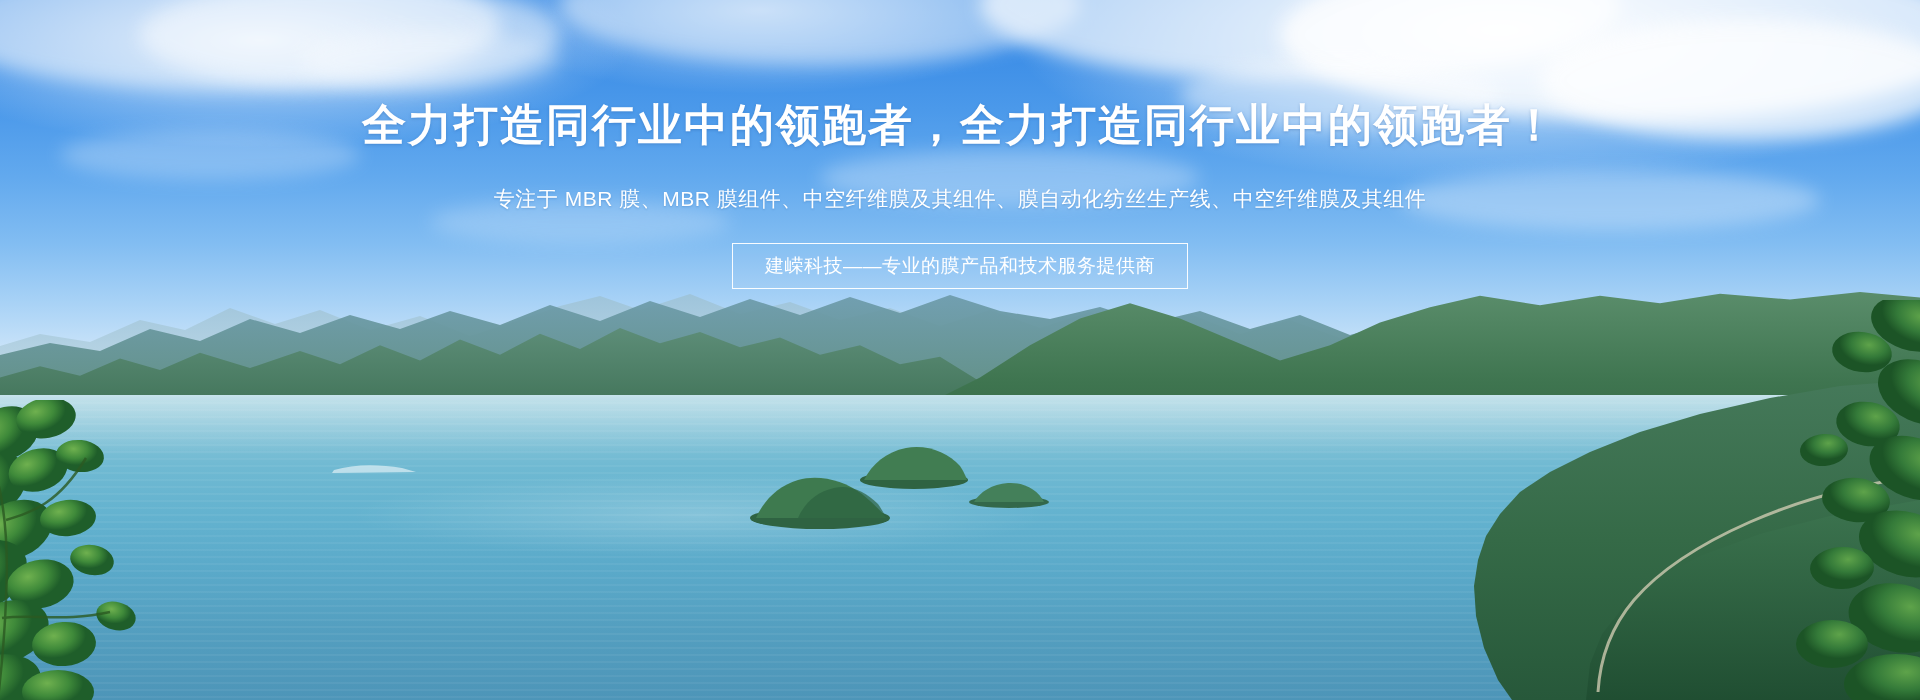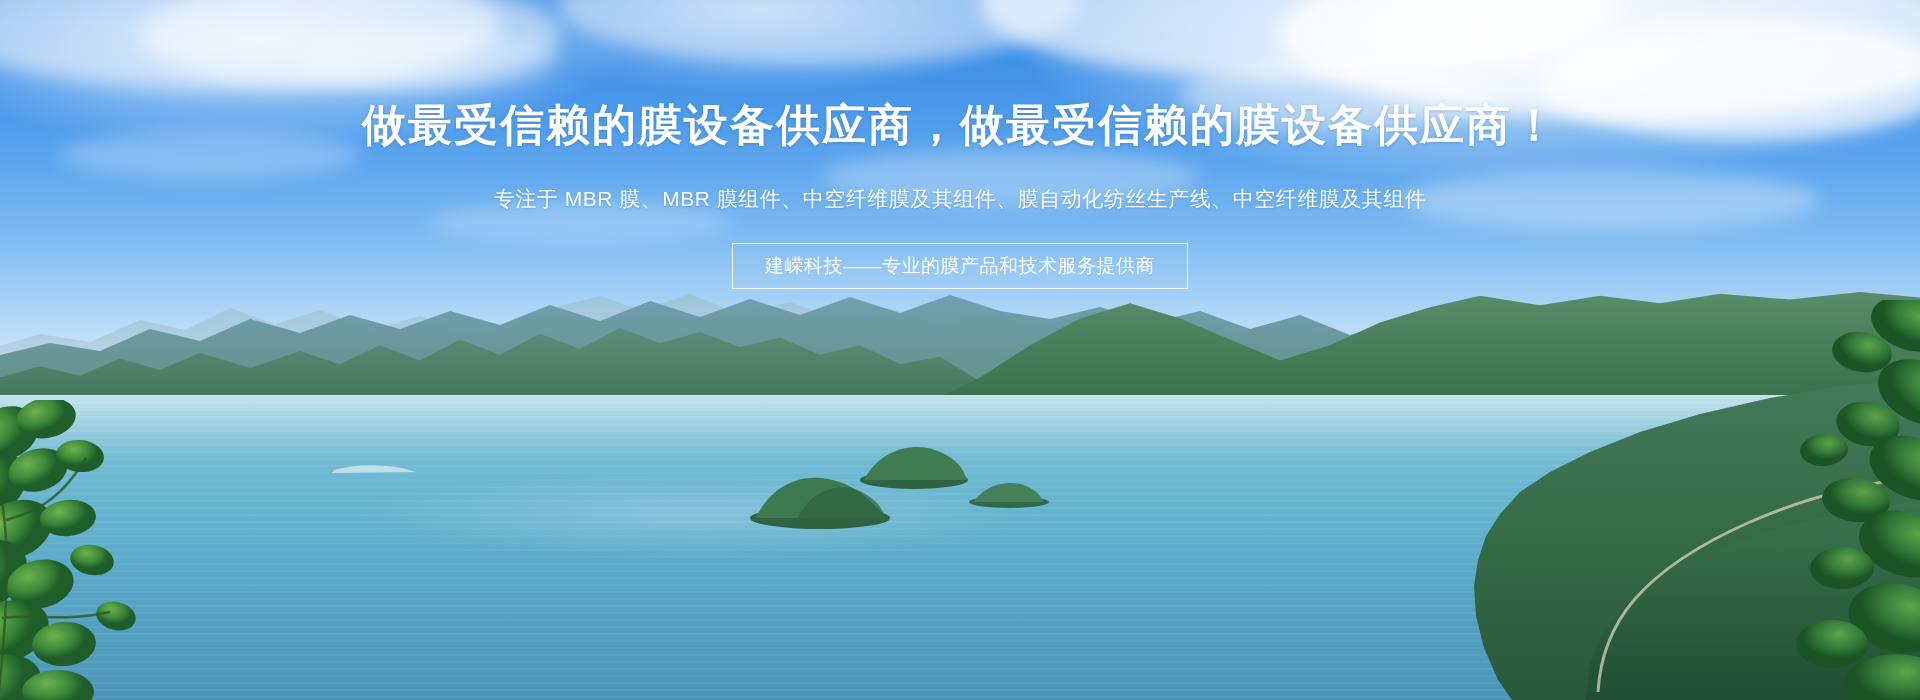--- a/index.html
+++ b/index.html
@@ -321,21 +321,21 @@
       <ellipse cx="196" cy="384" rx="52" ry="30"></ellipse>
     </g>
   </svg>
 
   <svg style="position:absolute; left:330px; top:460px; width:90px; height:16px;" viewBox="0 0 90 16">
     <path d="M4,10 C24,4 48,4 72,8 L86,12 L2,13 Z" fill="#ffffff" opacity="0.55"></path>
   </svg>
 
   <div class="hero-text">
 
-    <div class="headline">做最受信赖的膜设备供应商，做最受信赖的膜设备供应商！</div>
+    <div class="headline">全力打造同行业中的领跑者，全力打造同行业中的领跑者！</div>
 
     <div class="subtitle">专注于 MBR 膜、MBR 膜组件、中空纤维膜及其组件、膜自动化纺丝生产线、中空纤维膜及其组件</div>
 
     <div class="tagline-wrap">
       <div class="tagline-box">建嵘科技——专业的膜产品和技术服务提供商</div>
     </div>
 
   </div>
 
 </div>

